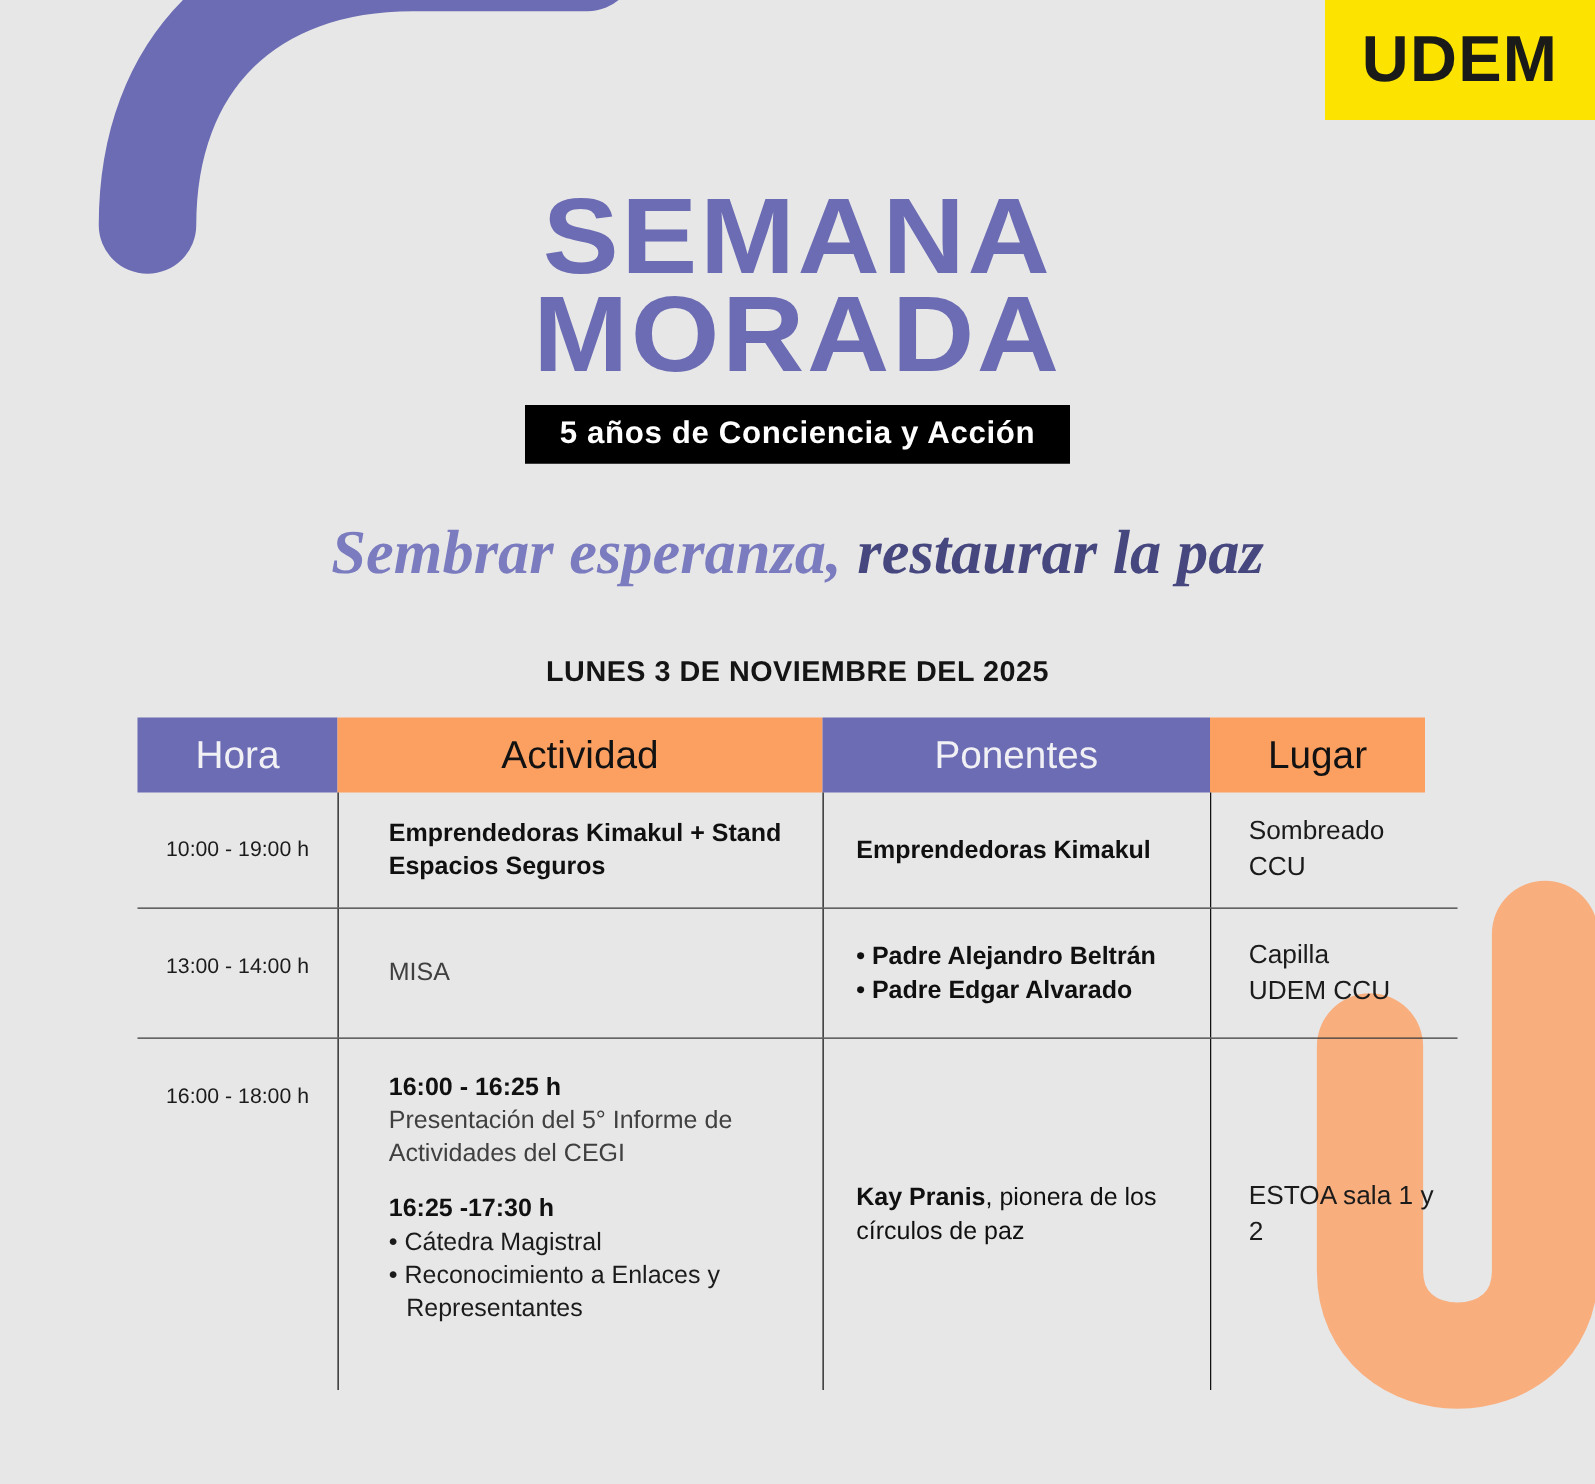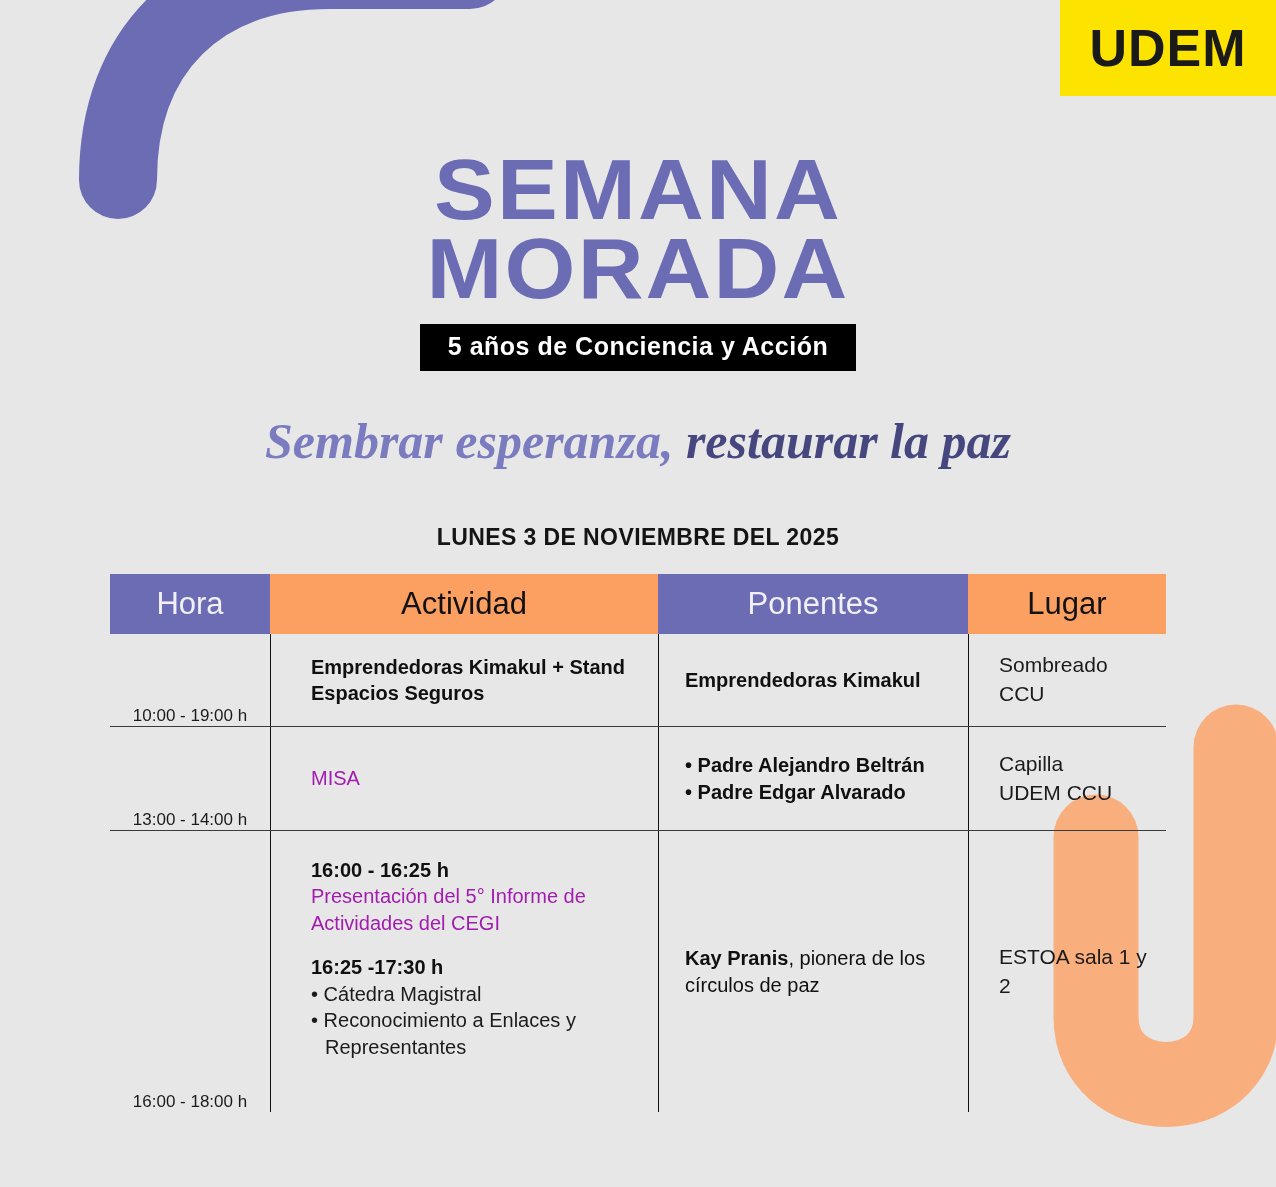--- a/index.html
+++ b/index.html
@@ -65,34 +65,34 @@
   #schedule{position:absolute;left:110px;top:574px;width:1056px;}
   #thead{display:flex;height:60px;}
   #thead .th{
     display:flex;align-items:center;justify-content:center;
     font-family:"Liberation Sans",sans-serif;
     font-size:31px;font-weight:normal;
   }
   .th.c-hora{width:160px;background:#6C6CB4;color:#F0F0F5;}
   .th.c-act{width:388px;background:#FCA062;color:#121212;}
   .th.c-pon{width:310px;background:#6C6CB4;color:#F0F0F5;}
-  .th.c-lug{width:198px;background:#FCA062;color:#121212;}
+  .th.c-lug{width:172px;background:#FCA062;color:#121212;}
 
   #tbody{position:relative;}
   .row{display:flex;position:relative;border-bottom:1.6px solid #3A3A3A;}
   .row.last{border-bottom:none;}
   .cell{position:relative;box-sizing:border-box;}
-  .cell.c-hora{width:160px;display:flex;align-items:flex-end;justify-content:center;}
+  .cell.c-hora{width:160px;display:flex;align-items:flex-start;justify-content:center;margin-top:36px;}
   .cell.c-act{width:388px;border-left:1.6px solid #111;padding:20px 22px 20px 40px;}
   .cell.c-pon{width:310px;border-left:1.6px solid #111;display:flex;align-items:center;padding:0 10px 0 26px;}
   .cell.c-lug{width:198px;border-left:1.6px solid #111;display:flex;align-items:center;padding:0 8px 0 30px;}
 
   .time-txt{font-size:17px;color:#1B1B1B;white-space:nowrap;}
   .act-strong{font-size:20px;font-weight:bold;color:#101010;line-height:1.32;}
-  .act-plain{font-size:20px;font-weight:normal;color:#a21caf;line-height:1.32;}
+  .act-plain{font-size:20px;font-weight:normal;color:#404040;line-height:1.32;}
   .pon-txt{font-size:20px;color:#101010;line-height:1.35;}
   .pon-txt b{font-weight:bold;}
   .lug-txt{font-size:21px;color:#1B1B1B;line-height:1.38;font-weight:normal;}
   .gap{height:18px;}
   .bullets{margin:0;padding:0;list-style:none;}
   .bullets li{font-size:20px;color:#1B1B1B;line-height:1.34;text-indent:-14px;padding-left:14px;}
 
   .row1{height:92px;}
   .row2{height:103px;}
   .row3{height:281px;}

